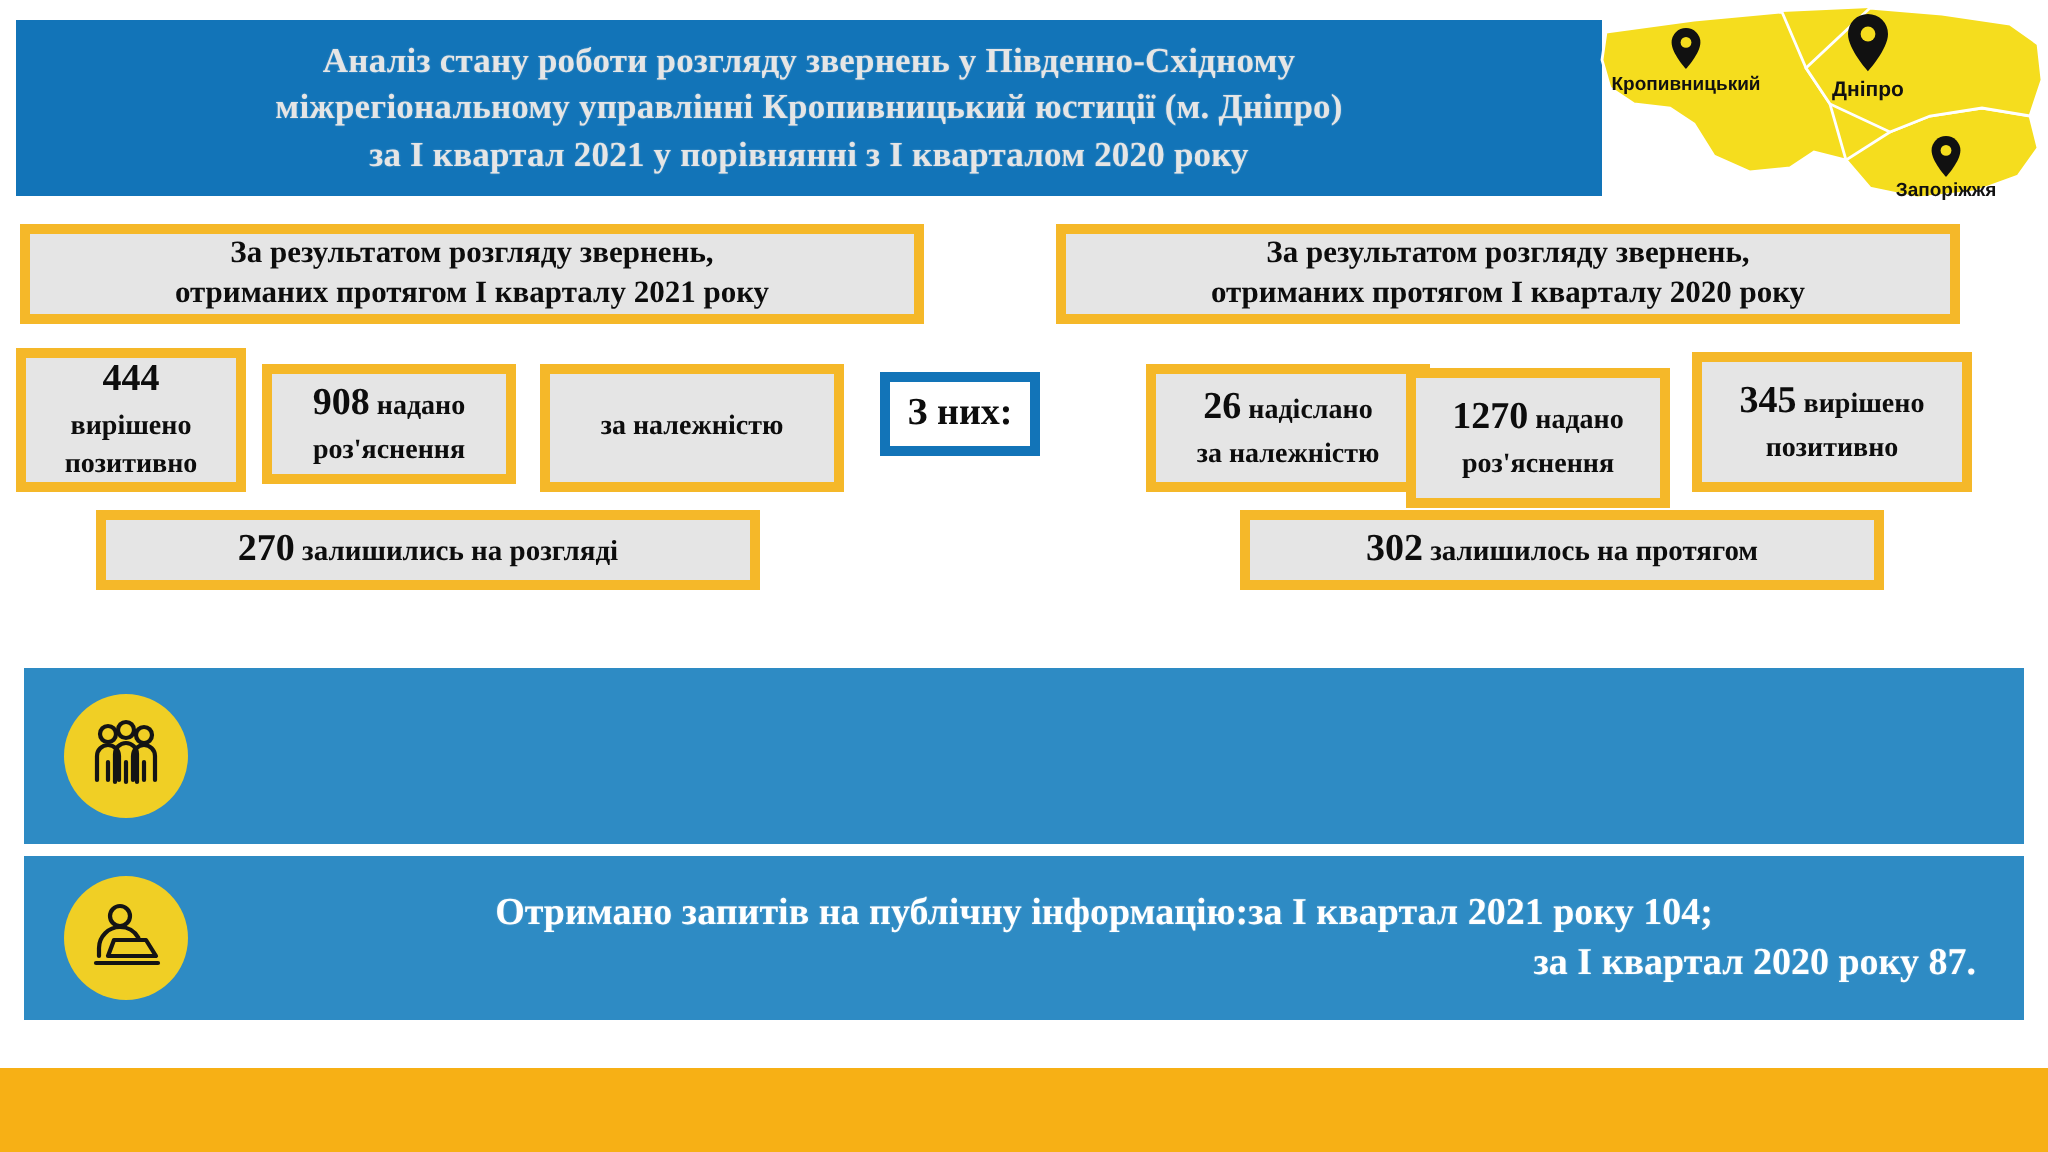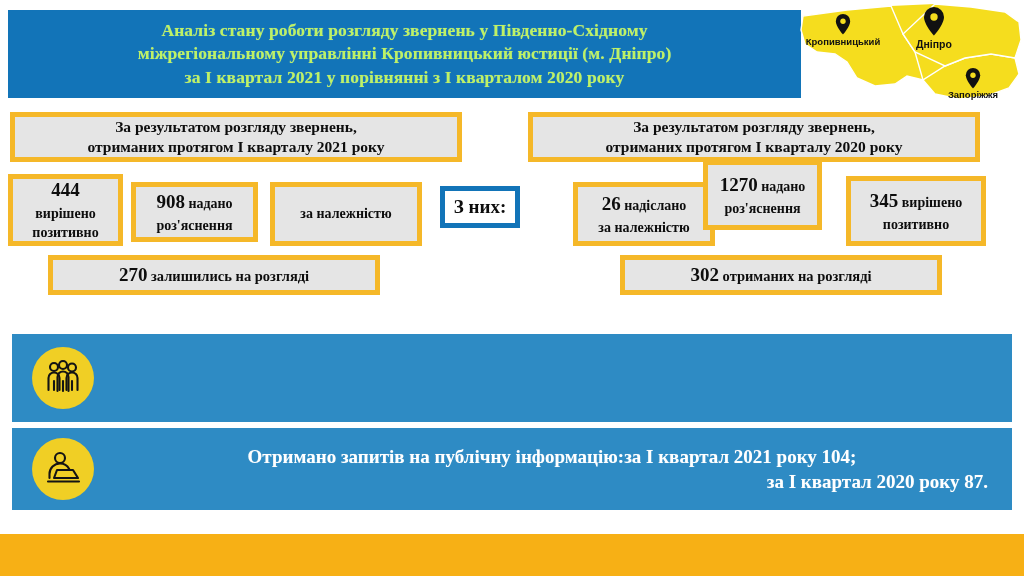--- a/index.html
+++ b/index.html
@@ -12,21 +12,21 @@
   #canvas { position: relative; width: 1024px; height: 576px; background: #ffffff; }
 
   
   .header-band {
     position: absolute; left: 8px; top: 10px; width: 793px; height: 88px;
     background: #1274b8;
     display: flex; align-items: center; justify-content: center;
     z-index: 2;
   }
   .header-title {
-    color: #bef264; font-weight: bold; font-size: 17.5px; line-height: 1.32;
+    color: #e5e5e5; font-weight: bold; font-size: 17.5px; line-height: 1.32;
     text-align: center; letter-spacing: 0.1px; padding: 0 10px;
     text-shadow: 0 0 1px rgba(255,255,255,.35);
   }
   .header-title .ln { display: block; }
 
   
   .map-wrap { position: absolute; left: 795px; top: 0px; width: 229px; height: 102px; z-index: 3; }
   .map-wrap svg { display: block; width: 229px; height: 102px; }
   .map-label { font-family: "Liberation Sans", sans-serif; font-weight: bold; fill: #111111; }
 
@@ -177,21 +177,21 @@
   </div>
 
   <div class="ybox stat" style="left:549px; top:182px; width:142px; height:64px;margin-left:24px;">
     <div class="txt">
       <span class="ln"><span class="num">26</span>
         <span>надіслано</span></span>
       <span class="ln">за належністю</span>
     </div>
   </div>
 
-  <div class="ybox stat" style="left:703px; top:160px; width:119px; height:70px;">
+  <div class="ybox stat" style="left:703px; top:184px; width:132px; height:70px;">
     <div class="txt">
       <span class="ln"><span class="num">1270</span>
         <span>надано</span></span>
       <span class="ln">роз'яснення</span>
     </div>
   </div>
 
   <div class="ybox stat" style="left:846px; top:176px; width:140px; height:70px;">
     <div class="txt">
       <span class="ln"><span class="num">345</span>
@@ -203,21 +203,21 @@
   <div class="ybox remain" style="left:48px; top:255px; width:332px; height:40px;">
     <div class="txt">
       <span class="num">270</span>
       <span>залишились на розгляді</span>
     </div>
   </div>
 
   <div class="ybox remain" style="left:620px; top:255px; width:322px; height:40px;">
     <div class="txt">
       <span class="num">302</span>
-      <span>отриманих на розгляді</span>
+      <span>залишилось на протягом</span>
     </div>
   </div>
 
   <div class="panel" id="panel-reception">
     <div class="panel-icon">
       <svg width="42" height="42" viewBox="0 0 42 42" xmlns="http://www.w3.org/2000/svg">
         <g fill="none" stroke="#141414" stroke-width="2.1" stroke-linecap="round" stroke-linejoin="round">
           <circle cx="12" cy="10" r="4"></circle>
           <circle cx="21" cy="8" r="4"></circle>
           <circle cx="30" cy="10.5" r="4"></circle>

